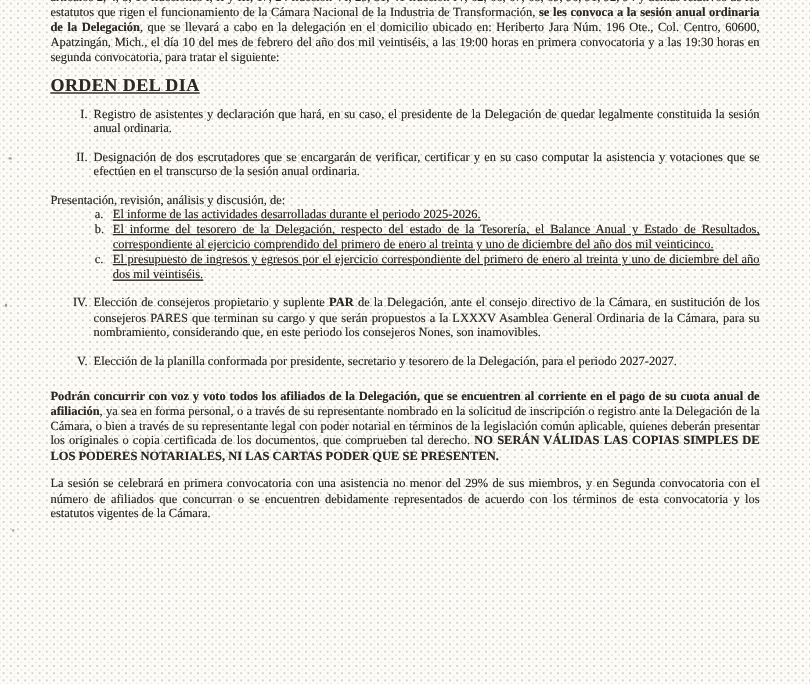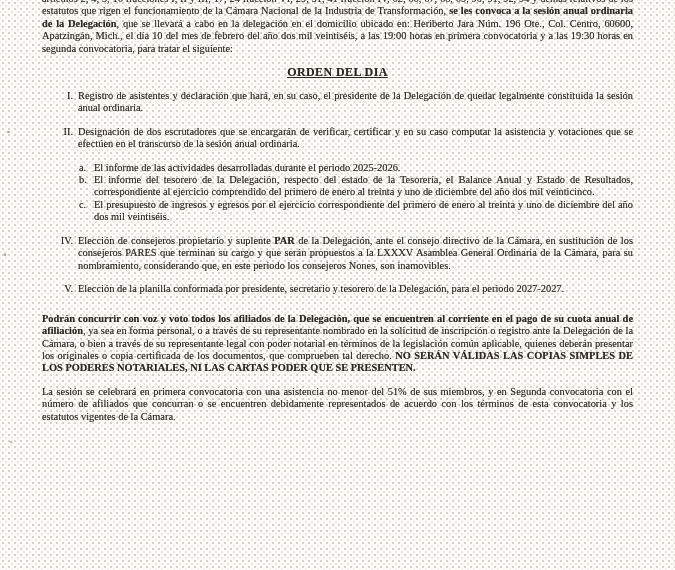--- a/index.html
+++ b/index.html
@@ -26,40 +26,39 @@
     left: 42px; top: -7px;
     width: 591px;
     font-size: 10.4px;
     line-height: 12.45px;
     text-align: justify;
     text-shadow: 0 0 0.4px rgba(70,62,52,0.55);
   }
   .para { margin: 0 0 11px 0; }
   .b { font-weight: bold; }
   .heading {
-    font-size: 12px;
+    font-size: 15px;
     font-weight: bold;
     text-decoration: underline;
-    text-align: center;
     letter-spacing: 0.4px;
     margin: 11px 0 11px 0;
   }
   .agenda { margin: 0; }
   .item { display: flex; margin: 0 0 11px 0; }
   .item .num {
     flex: 0 0 31px;
     padding-right: 5px;
     text-align: right;
     white-space: nowrap;
   }
   .item .body { flex: 1 1 auto; text-align: justify; }
   .sublist { margin-left: 37px; }
   .subitem { display: flex; }
   .subitem .sublet { flex: 0 0 15px; text-align: left; }
-  .subitem .subbody { flex: 1 1 auto; text-align: justify; }
+  .subitem .subbody { flex: 1 1 auto; text-align: justify; text-decoration: underline; }
   .affiliates { margin-top: 17px; }
   .speck {
     position: absolute;
     background: rgba(90,84,75,0.55);
     border-radius: 50%;
   }
   .speck1 { left: 7px;  top: 131px; width: 3px; height: 2px; }
   .speck2 { left: 4px;  top: 253px; width: 2px; height: 3px; }
   .speck3 { left: 10px; top: 441px; width: 2px; height: 2px; }
 </style>
@@ -84,20 +83,21 @@
         <div class="body">Registro de asistentes y declaración que hará, en su caso, el presidente de la Delegación de quedar legalmente constituida la sesión anual ordinaria.</div>
       </div>
 
       <div class="item">
         <div class="num">II.</div>
         <div class="body">Designación de dos escrutadores que se encargarán de verificar, certificar y en su caso computar la asistencia y votaciones que se efectúen en el transcurso de la sesión anual ordinaria.</div>
       </div>
 
       <div class="item">
         <div class="body">
+          <div>Presentación, revisión, análisis y discusión, de:</div>
           <div class="sublist">
             <div class="subitem">
               <div class="sublet">a.</div>
               <div class="subbody">El informe de las actividades desarrolladas durante el periodo 2025-2026.</div>
             </div>
             <div class="subitem">
               <div class="sublet">b.</div>
               <div class="subbody">El informe del tesorero de la Delegación, respecto del estado de la Tesorería, el Balance Anual y Estado de Resultados, correspondiente al ejercicio comprendido del primero de enero al treinta y uno de diciembre del año dos mil veinticinco.</div>
             </div>
             <div class="subitem">
@@ -119,16 +119,16 @@
       </div>
 
 
 
 
     </div>
 
     <p class="para affiliates"><span class="b">Podrán concurrir con voz y voto todos los afiliados de la Delegación, que se encuentren al corriente en el pago de su cuota anual de afiliación</span><span>, ya sea en forma personal, o a través de su representante nombrado en la solicitud de inscripción o registro ante la Delegación de la Cámara, o bien a través de su representante legal con poder notarial en términos de la legislación común aplicable, quienes deberán presentar los originales o copia certificada de los documentos, que comprueben tal derecho. </span><span class="b">NO SERÁN VÁLIDAS LAS COPIAS SIMPLES DE LOS PODERES NOTARIALES, NI LAS CARTAS PODER QUE SE PRESENTEN.</span></p>
 
 
-    <p class="para">La sesión se celebrará en primera convocatoria con una asistencia no menor del 51% de sus miembros, y en Segunda convocatoria con el número de afiliados que concurran o se encuentren debidamente representados de acuerdo con los términos de esta convocatoria y los estatutos vigentes de la Cámara.</p>
+    <p class="para">La sesión se celebrará en primera convocatoria con una asistencia no menor del 29% de sus miembros, y en Segunda convocatoria con el número de afiliados que concurran o se encuentren debidamente representados de acuerdo con los términos de esta convocatoria y los estatutos vigentes de la Cámara.</p>
 
   </div>
 </div>
 
 </body></html>

